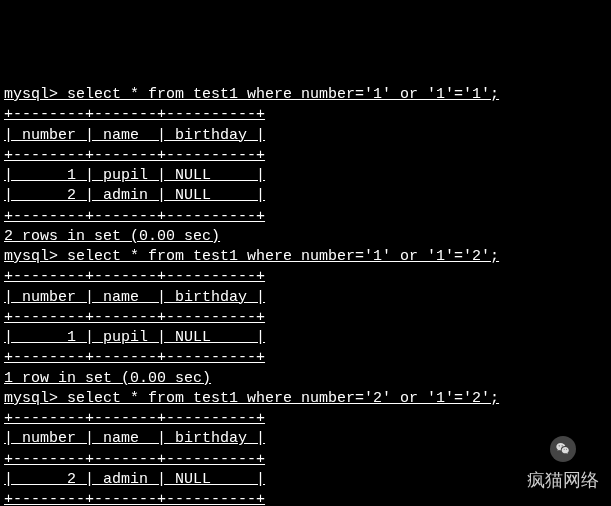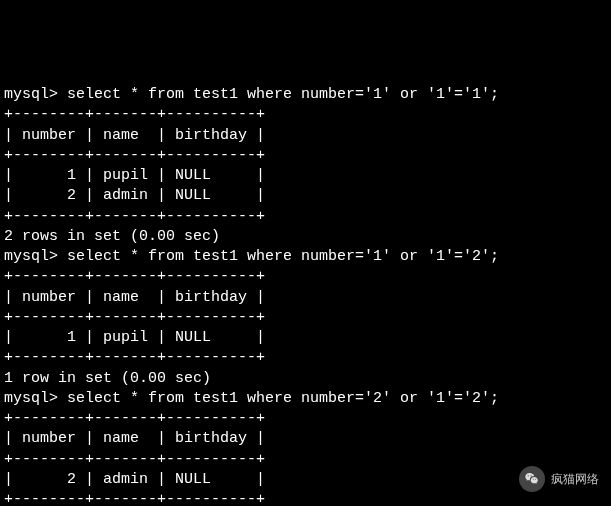--- a/index.html
+++ b/index.html
@@ -9,31 +9,32 @@
       font-family: 'Courier New', monospace;
       font-size: 15px;
       line-height: 1.35;
       padding: 4px;
       width: 611px;
       height: 506px;
       overflow: hidden;
       position: relative;
       white-space: pre;
     }
-    .line { display: block; }
+    .line { display: block; text-decoration: underline; }
     .watermark {
       position: absolute;
       right: 12px;
       bottom: 14px;
       display: flex;
       align-items: center;
       gap: 6px;
       color: #ccc;
       font-family: sans-serif;
-      font-size: 12px;
+      font-size: 18px;
+      flex-direction: column;
     }
     .wechat-icon {
       width: 26px;
       height: 26px;
       background: #444;
       border-radius: 50%;
       display: flex;
       align-items: center;
       justify-content: center;
     }

